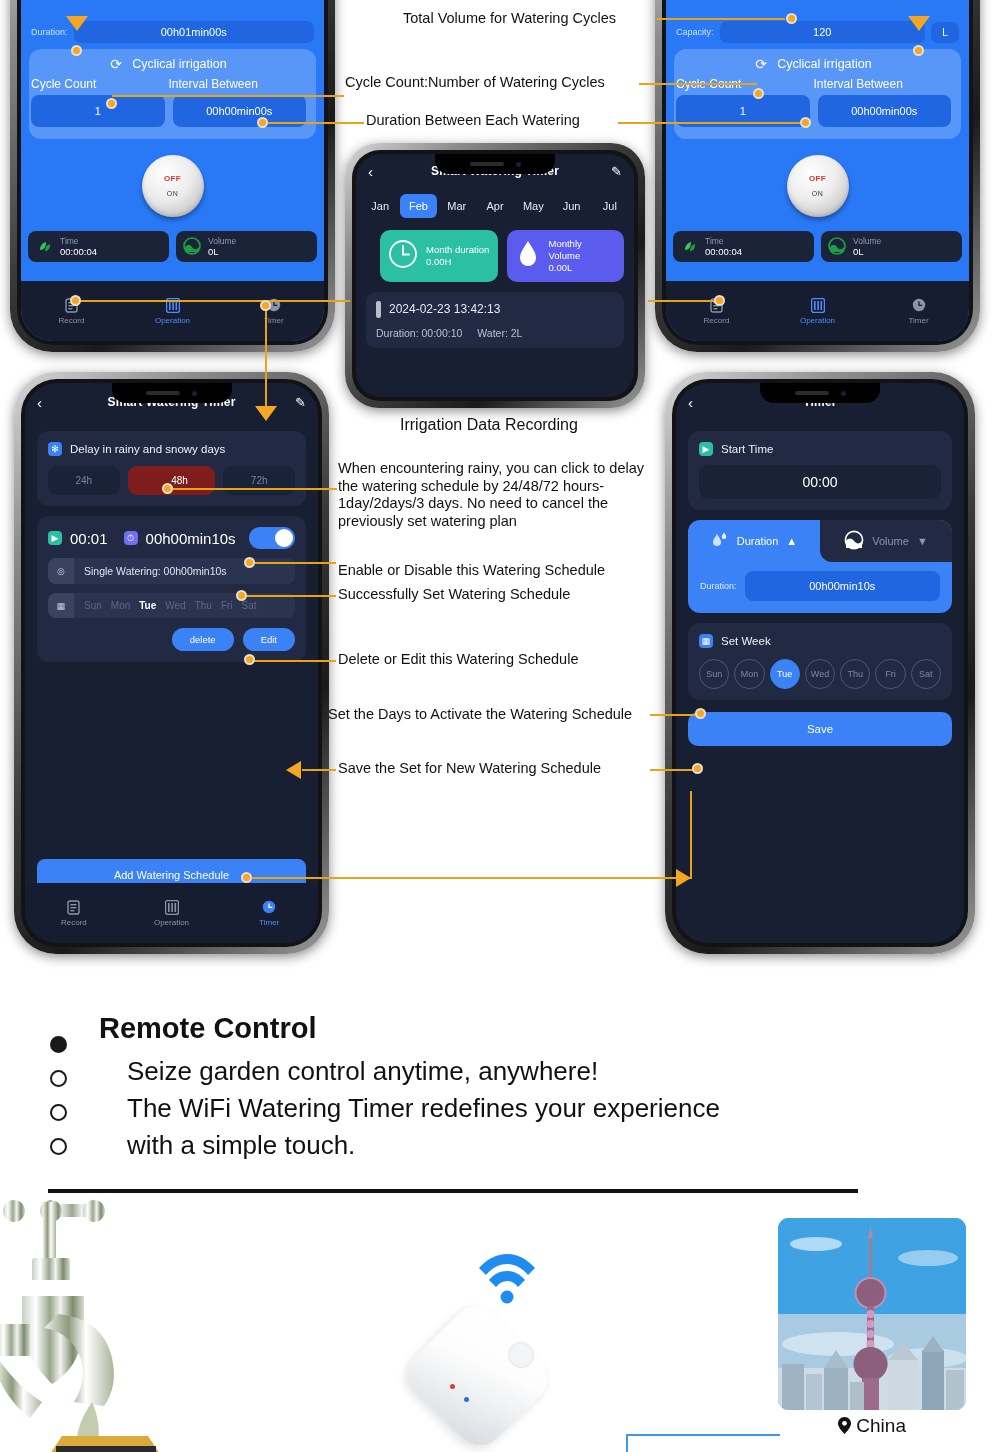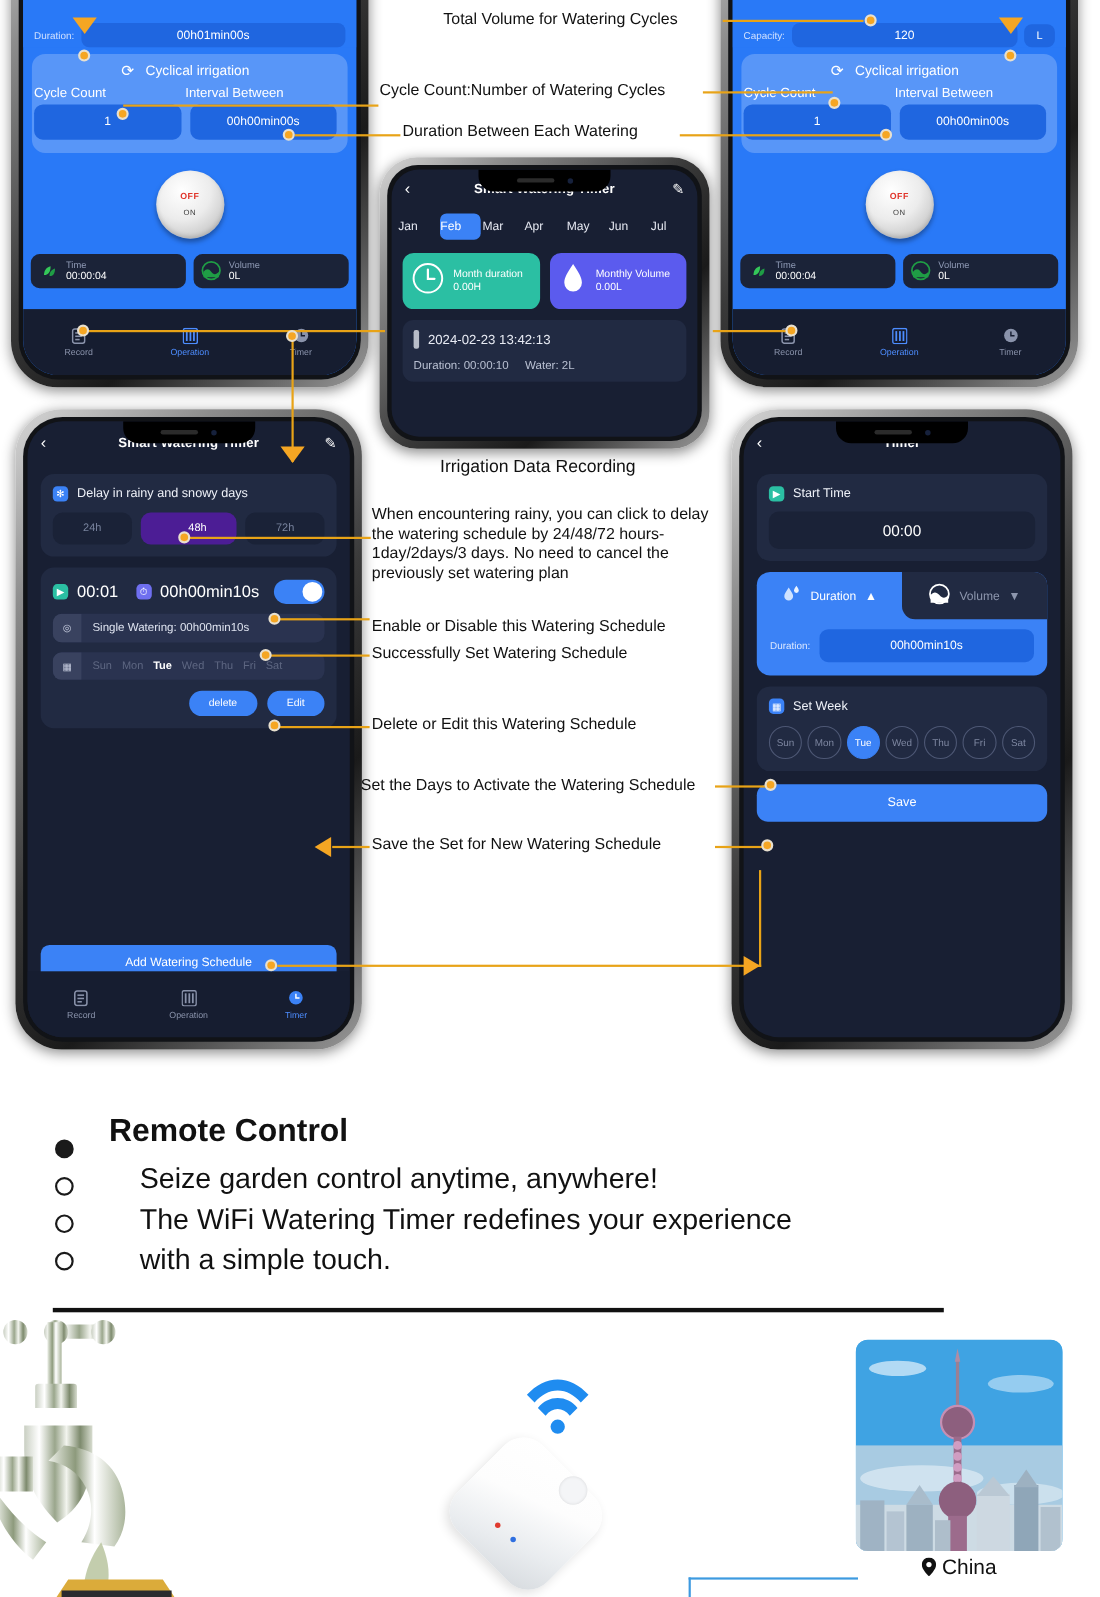--- a/index.html
+++ b/index.html
@@ -82,41 +82,41 @@
 
   
   .dk-screen{background:#181f33;}
   .dk-head{height:34px;display:flex;align-items:center;padding:0 12px;position:relative;}
   .dk-head .bk{color:#fff;font-size:15px;line-height:1;}
   .dk-head .ttl{position:absolute;left:0;right:0;text-align:center;color:#fff;
                 font-size:12px;font-weight:bold;letter-spacing:.2px;}
   .dk-head .ed{margin-left:auto;color:#fff;font-size:13px;}
 
   .months{display:flex;align-items:center;padding:6px 6px;gap:2px;}
-  .months .m{flex:1;text-align:left;color:#e6e9f2;font-size:11px;padding:6px 0;border-radius:6px;}
+  .months .m{flex:1;text-align:center;color:#e6e9f2;font-size:11px;padding:6px 0;border-radius:6px;}
   .months .m.sel{background:#3b82f6;color:#fff;}
-  .sum-row{display:flex;gap:9px;padding:6px 10px 0 10px;}
+  .sum-row{display:flex;gap:9px;padding:6px 10px 0 24px;}
   .sum{flex:1;border-radius:10px;padding:8px 8px;display:flex;align-items:center;gap:8px;}
   .sum.green{background:#2bbfa3;}
   .sum.purple{background:#5b5bee;}
   .sum .st{color:#fff;font-size:9.5px;line-height:1.25;}
   .rec-card{margin:10px 10px 0 10px;background:#212a42;border-radius:10px;padding:9px 10px;}
   .rec-dt{display:flex;align-items:center;gap:8px;color:#e7eaf3;font-size:12px;}
   .rec-bar{width:5px;height:17px;background:#b8bdc9;border-radius:2px;}
   .rec-sub{margin-top:9px;color:#b9c0d2;font-size:10.5px;}
   .rec-sub span{margin-right:12px;}
 
   .panel{margin:10px 12px 0 12px;background:#212a42;border-radius:12px;padding:11px 11px;}
   .panel-title{display:flex;align-items:center;gap:8px;color:#eef1f8;font-size:11.5px;}
   .sq-ic{width:14px;height:14px;border-radius:4px;display:flex;align-items:center;
          justify-content:center;font-size:9px;color:#fff;flex:0 0 14px;}
   .seg{display:flex;gap:8px;margin-top:10px;}
   .seg>div{flex:1;text-align:center;background:#1a2237;color:#78839d;font-size:10px;
            padding:9px 0;border-radius:9px;}
-  .seg>div.sel{background:#4c1d95;color:#fff;padding-left:16px;}
+  .seg>div.sel{background:#7f1d1d;color:#fff;padding-left:16px;}
 
   .sch-top{display:flex;align-items:center;gap:8px;}
   .sch-top .t1,.sch-top .t2{color:#fff;font-size:15px;}
   .toggle{margin-left:auto;width:46px;height:22px;background:#3b82f6;border-radius:12px;
           position:relative;}
   .toggle .kb{position:absolute;top:2px;right:2px;width:18px;height:18px;background:#fff;border-radius:50%;}
   .sch-line{margin-top:9px;background:#2a3350;border-radius:8px;display:flex;align-items:stretch;overflow:hidden;}
   .sch-line .lic{width:26px;background:#39425f;display:flex;align-items:center;justify-content:center;
                  color:#c8cee0;font-size:9px;}
   .sch-line .ltx{padding:7px 10px;color:#dfe4f0;font-size:10.5px;}

